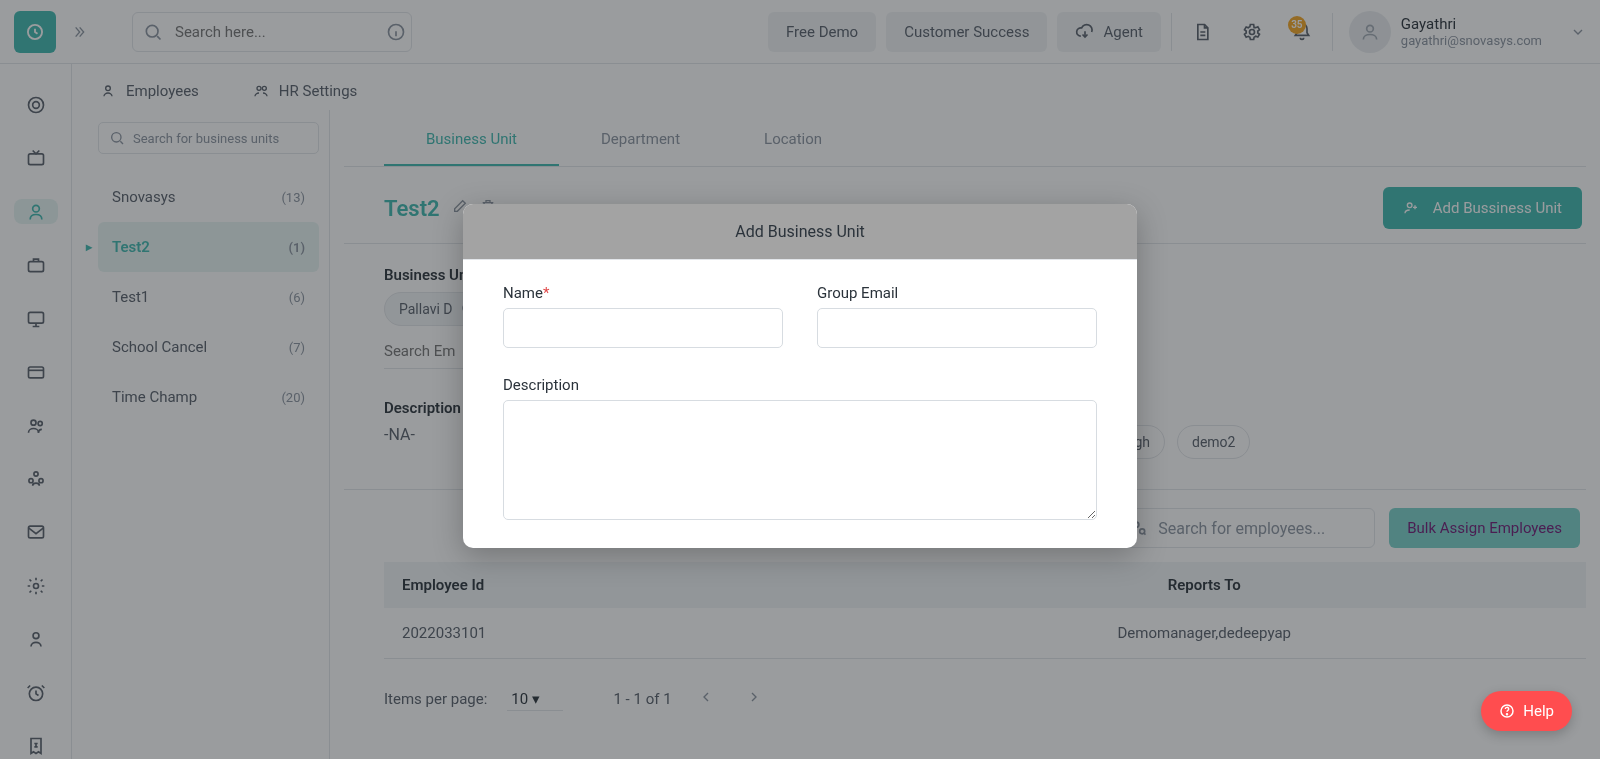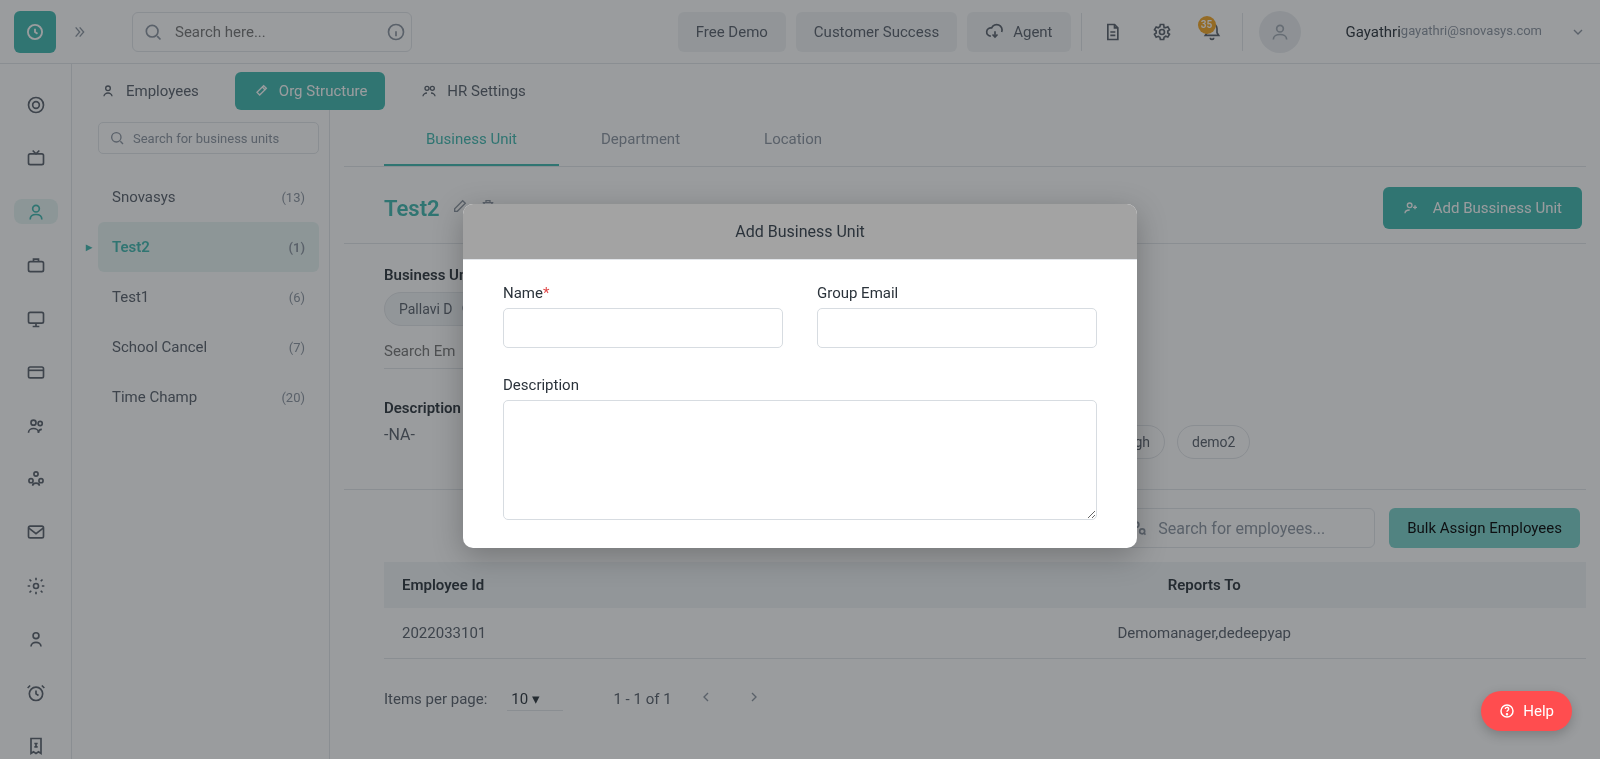--- a/index.html
+++ b/index.html
@@ -22,21 +22,21 @@
   .logo { width:42px; height:42px; border-radius:6px; background:var(--teal); display:flex; align-items:center; justify-content:center; }
   .expand-btn { width:18px; height:20px; display:flex; align-items:center; justify-content:center; color:var(--text-light); margin-left:4px; cursor:pointer; }
   .search-box { margin-left:34px; width:280px; height:40px; border:1px solid var(--border-grey); border-radius:6px; display:flex; align-items:center; padding:0 10px; gap:10px; color:var(--text-light); }
   .search-box input { flex:1; border:none; outline:none; font-size:15px; color:var(--text-dark); background:transparent; }
   .hdr-spacer { flex:1; }
   .hdr-pill { height:40px; padding:0 18px; border-radius:6px; background:#f1f3f5; color:var(--text-grey); display:flex; align-items:center; gap:8px; cursor:pointer; font-size:15px;justify-content:flex-end; }
   .hdr-iconbtn { width:40px; height:40px; border-radius:6px; display:flex; align-items:center; justify-content:center; color:var(--text-grey); cursor:pointer; position:relative; }
   .badge { position:absolute; top:4px; right:16px; min-width:18px; height:18px; padding:0 3px; border-radius:9px; background:#f5a623; color:#fff; font-size:10px; font-weight:600; display:flex; align-items:center; justify-content:center; }
   .avatar { width:42px; height:42px; border-radius:50%; background:#e9ecef; display:flex; align-items:center; justify-content:center; }
   .user-block { display:flex; align-items:center; gap:10px; margin-left:6px; }
-  .user-txt { display:flex; flex-direction:row; line-height:1.2;margin-left:35px; }
+  .user-txt { display:flex; flex-direction:column; line-height:1.2; }
   .user-name { font-size:15px; color:var(--text-dark); }
   .user-email { font-size:13px; color:var(--text-light); }
   .chev { margin-left:18px; color:var(--text-light); }
   .vdiv { width:1px; height:38px; background:var(--border-grey); }
 
   .body { display:flex; height:calc(100% - var(--header-h)); }
 
   
   .rail { width:var(--sidebar-w); border-right:1px solid var(--border-grey); display:flex; flex-direction:column; align-items:center; padding-top:28px; gap:28px; }
   .rail-item { width:44px; height:44px; border-radius:8px; display:flex; align-items:center; justify-content:center; color:var(--text-grey); cursor:pointer; }
@@ -70,21 +70,21 @@
   .kv-grid { display:grid; grid-template-columns: 1fr 1fr; gap:30px 60px; padding:22px 6px 22px 40px; border-bottom:1px solid var(--border-grey); }
   .kv-grid .lbl { font-weight:600; font-size:15px; color:var(--text-dark); margin-bottom:8px; }
   .chip { display:inline-flex; align-items:center; gap:8px; height:34px; padding:0 14px; border:1px solid var(--border-grey); border-radius:17px; font-size:14px; color:var(--text-grey); background:#fff; margin-right:8px; margin-bottom:8px; }
   .chip .x { color:var(--text-light); cursor:pointer; }
   .chip.sel { background:#f1f4f6; }
   .inline-input { width:100%; border:none; border-bottom:1px solid var(--border-grey); padding:8px 0; font-size:15px; color:var(--text-dark); outline:none; }
   .add-link { color:var(--teal); font-weight:600; cursor:pointer; float:right; }
 
   .emp-row { display:flex; align-items:center; padding:18px 6px 14px 40px; gap:14px; }
   .emp-search { flex:0 0 260px; height:40px; border:1px solid var(--border-grey); border-radius:6px; display:flex; align-items:center; padding:0 12px; gap:10px; color:var(--text-light); margin-left:auto; }
-  .btn-light-teal { height:40px; padding:16px 18px; border-radius:6px; background:var(--teal-light); color:#000000; display:flex; align-items:center; font-size:15px; cursor:pointer; }
+  .btn-light-teal { height:40px; padding:16px 18px; border-radius:6px; background:var(--teal-light); color:#701a75; display:flex; align-items:center; font-size:15px; cursor:pointer; }
 
   table { width:calc(100% - 40px); margin-left:40px; border-collapse:collapse; }
   th { text-align:left; padding:14px 18px; background:#f1f4f6; font-weight:600; font-size:15px; color:var(--text-dark); }
   td { padding:16px 18px; font-size:15px; color:var(--text-grey); border-bottom:1px solid var(--border-grey); }
 
   .pager { display:flex; align-items:center; gap:20px; padding:24px 0 0 40px; font-size:15px; color:var(--text-grey); }
   .pg-sel { border:none; border-bottom:1px solid var(--border-grey); padding:2px 24px 2px 4px; font-size:15px; color:var(--text-dark); background:transparent; }
   .pg-arrow { color:var(--text-light); cursor:pointer; padding:6px; }
 
   
@@ -278,27 +278,20 @@
   </div>
 
   <div class="main">
     <div class="tabs-row">
       <div class="tab">
         <svg class="ic-sm" viewBox="0 0 24 24" fill="none" stroke="currentColor" stroke-width="2">
             <circle cx="12" cy="8" r="3.5"></circle>
             <path d="M6 20c0-3 3-5 6-5s6 2 6 5"></path>
           </svg>
         <span>Employees</span>
-      </div>
-      <div class="tab active">
-        <svg class="ic-sm" viewBox="0 0 24 24" fill="none" stroke="currentColor" stroke-width="2">
-            <path d="M14 6l4 4-8 8-4-4z"></path>
-            <path d="M18 10l2-2-4-4-2 2"></path>
-          </svg>
-        <span>Org Structure</span>
       </div>
       <div class="tab">
         <svg class="ic-sm" viewBox="0 0 24 24" fill="none" stroke="currentColor" stroke-width="2">
             <circle cx="9" cy="8" r="3"></circle>
             <path d="M3 20c0-3 3-5 6-5"></path>
             <circle cx="17" cy="8" r="3"></circle>
             <path d="M21 20c0-3-3-5-6-5"></path>
           </svg>
         <span>HR Settings</span>
       </div>

